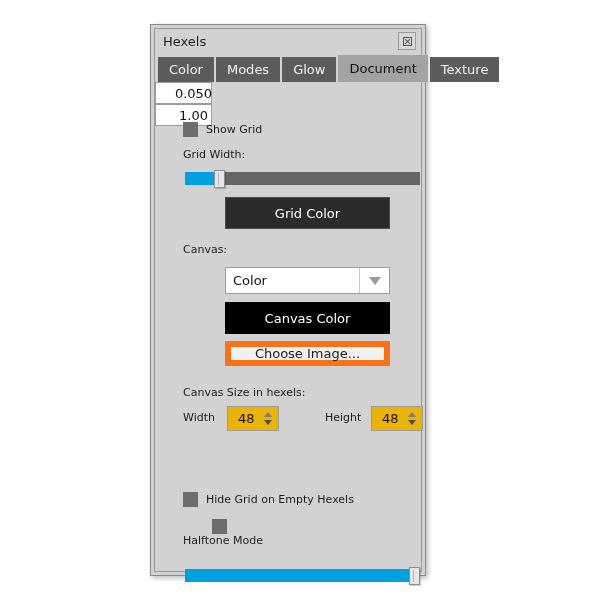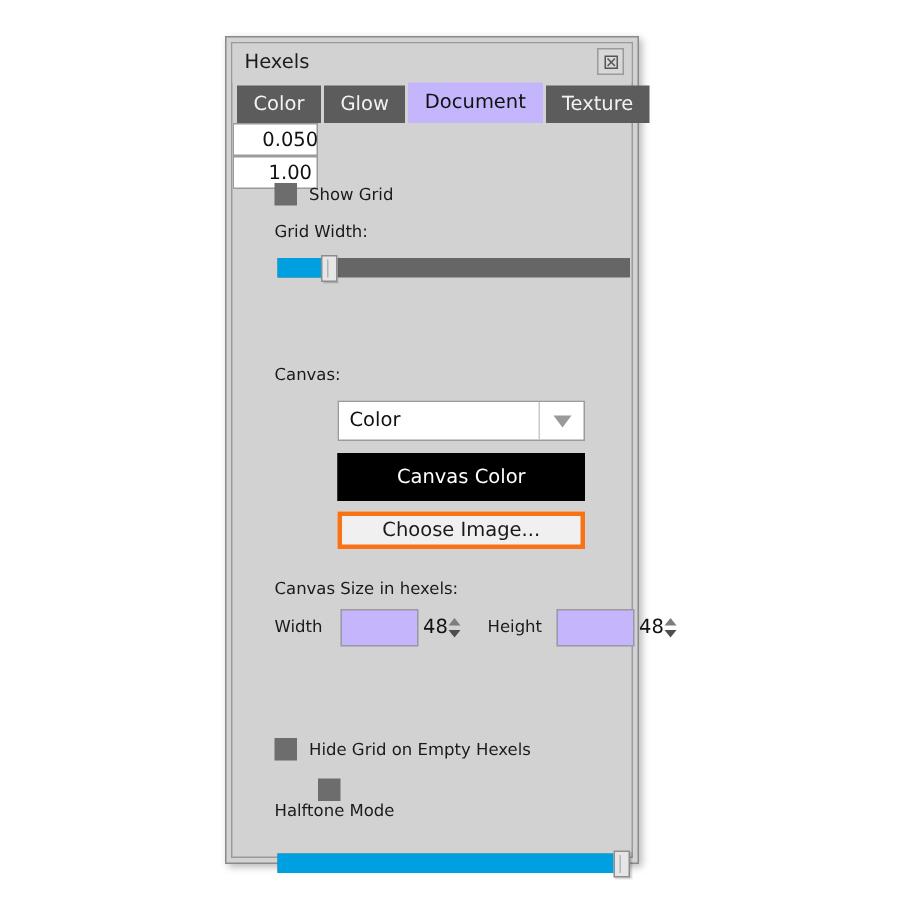--- a/index.html
+++ b/index.html
@@ -102,21 +102,21 @@
     display: flex;
     align-items: center;
     justify-content: center;
     padding: 0 11px;
     margin-right: 2px;
     box-sizing: border-box;
     cursor: pointer;
     white-space: nowrap;
   }
   .tab.active {
-    background: #c4b5fd;
+    background: #a3a3a3;
     color: #111111;
     height: 27px;
   }
 
   
   .content {
     position: relative;
     padding: 0;
     height: 100%;
   }
@@ -227,21 +227,21 @@
     cursor: pointer;
     box-sizing: border-box;
   }
   .colorbtn.gridcolor { background: #2b2b2b; border: 1px solid #4a4a4a; }
   .colorbtn.canvascolor { background: #000000; border: 1px solid #000000; }
 
   
   .lightbtn {
     position: absolute;
     background: #f0f0f0;
-    border: 3px solid #f97316;
+    border: 6px solid #f97316;
     box-sizing: border-box;
     display: flex;
     align-items: center;
     justify-content: center;
     font-size: 13px;
     color: #1a1a1a;
     cursor: pointer;
   }
 
   
@@ -271,27 +271,26 @@
   .dd-arrow {
     width: 0; height: 0;
     border-left: 6px solid transparent;
     border-right: 6px solid transparent;
     border-top: 8px solid #9a9a9a;
   }
 
   
   .spin {
     position: absolute;
-    background: #c4b5fd;
+    background: #eab308;
     border: 1px solid #9b9b9b;
     box-sizing: border-box;
     display: flex;
     align-items: center;
     cursor: text;
-    padding-left: 44px;
   }
   .spin .spin-val {
     flex: 1;
     padding-left: 10px;
     font-size: 13px;
     color: #111;
   }
   .spin .spin-arrows {
     width: 20px;
     display: flex;
@@ -322,20 +321,21 @@
 
     <div class="titlebar">
       <div class="title-text">Hexels</div>
       <div class="close-btn">
         <span class="close-glyph"></span>
       </div>
     </div>
 
     <div class="tabbar">
       <div class="tab">Color</div>
+      <div class="tab">Modes</div>
       <div class="tab">Glow</div>
       <div class="tab active">Document</div>
       <div class="tab">Texture</div>
     </div>
 
     <div class="content">
 
       <div class="row" style="left:28px; top:40px;">
         <span class="cb off"></span>
         <span class="lbl">Show Grid</span>
@@ -345,20 +345,21 @@
         <span class="lbl">Grid Width:</span>
       </div>
       <div class="valuebox" style="left:208px; top:62px; width:57px; height:22px;">0.050</div>
 
       <div class="slider" style="left:30px; top:88px; width:235px;">
         <div class="track"></div>
         <div class="fill" style="width:31px;"></div>
         <div class="handle" style="left:29px;"></div>
       </div>
 
+      <div class="colorbtn gridcolor" style="left:70px; top:115px; width:165px; height:32px;">Grid Color</div>
 
       <div class="row" style="left:28px; top:161px;">
         <span class="lbl">Canvas:</span>
       </div>
 
       <div class="dropdown" style="left:70px; top:185px; width:165px; height:27px;">
         <span class="dd-text">Color</span>
         <span class="dd-btn">
           <span class="dd-arrow"></span>
         </span>

